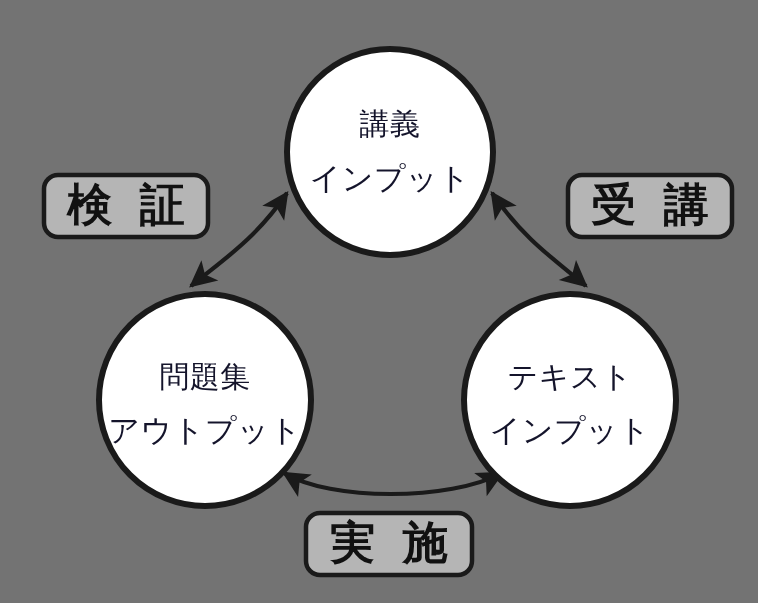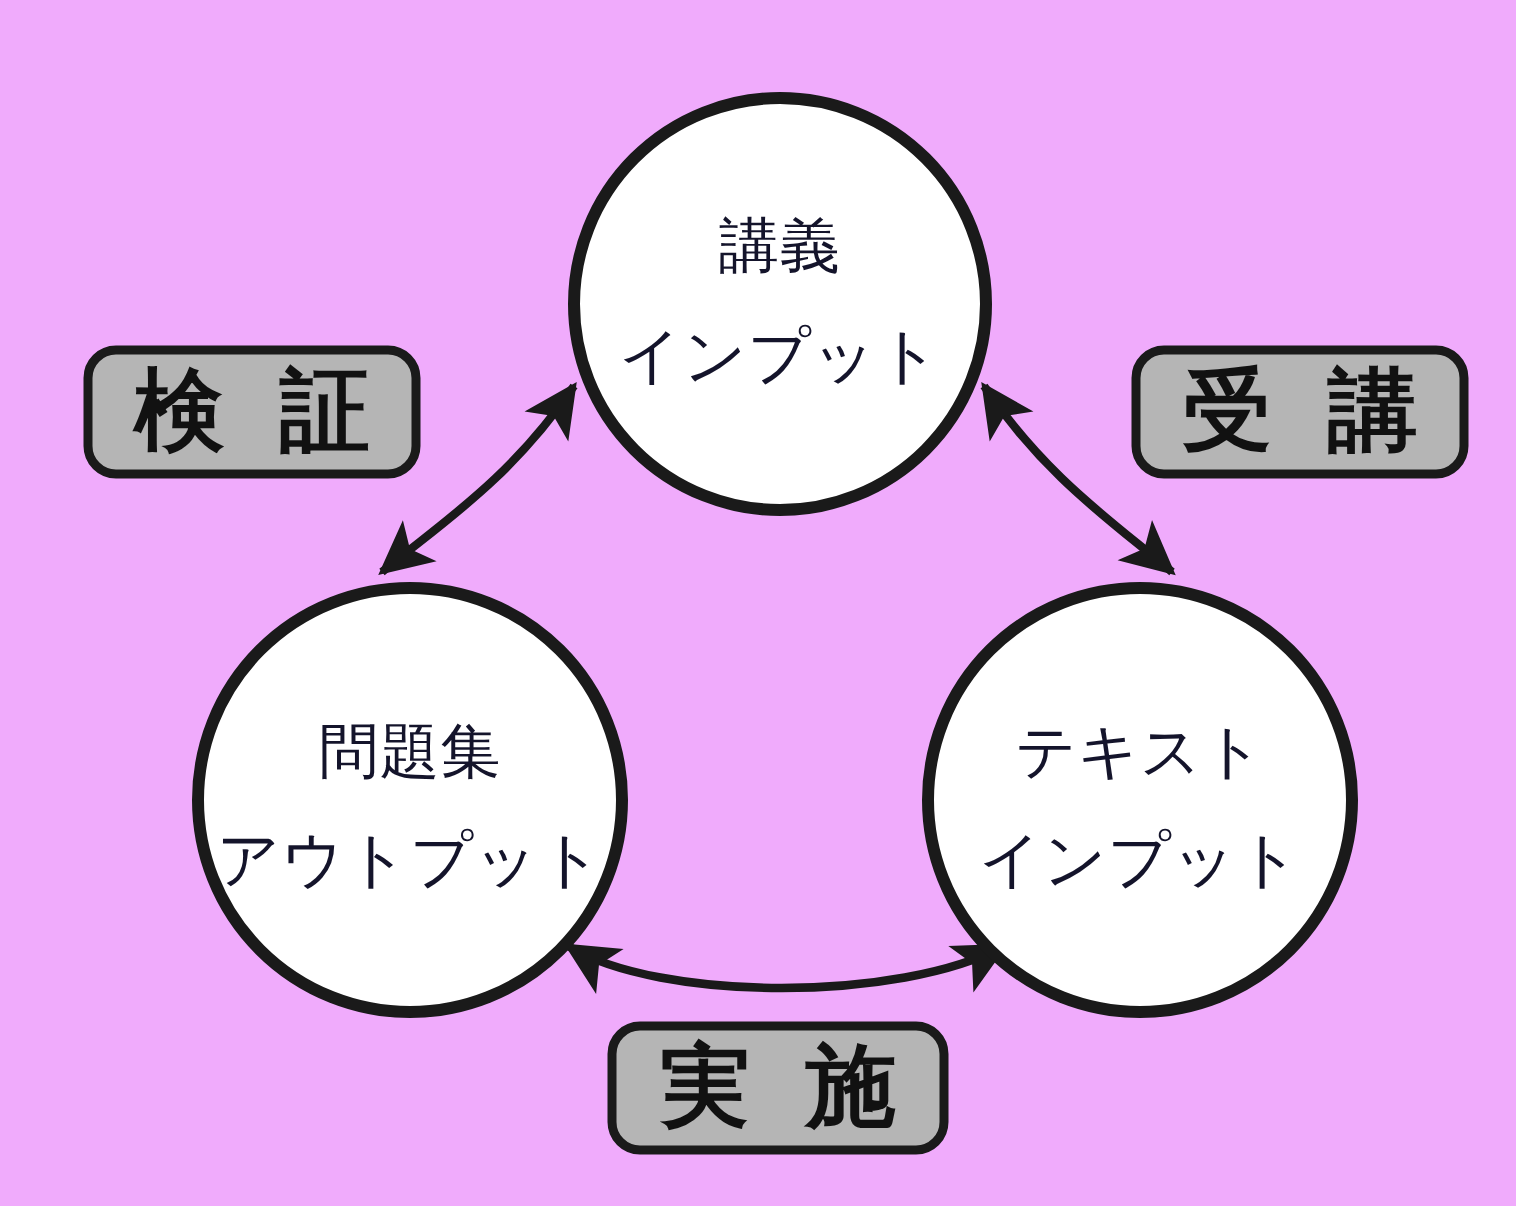--- a/index.html
+++ b/index.html
@@ -7,21 +7,21 @@
     padding: 0;
     background: #ffffff;
   }
   body {
     font-family: "DejaVu Sans", "Liberation Sans", sans-serif;
   }
   #stage {
     position: relative;
     width: 758px;
     height: 603px;
-    background: #f0abfc;
+    background: #737373;
     overflow: hidden;
   }
   #diagram-svg {
     position: absolute;
     top: 0;
     left: 0;
     width: 758px;
     height: 603px;
     display: block;
   }

